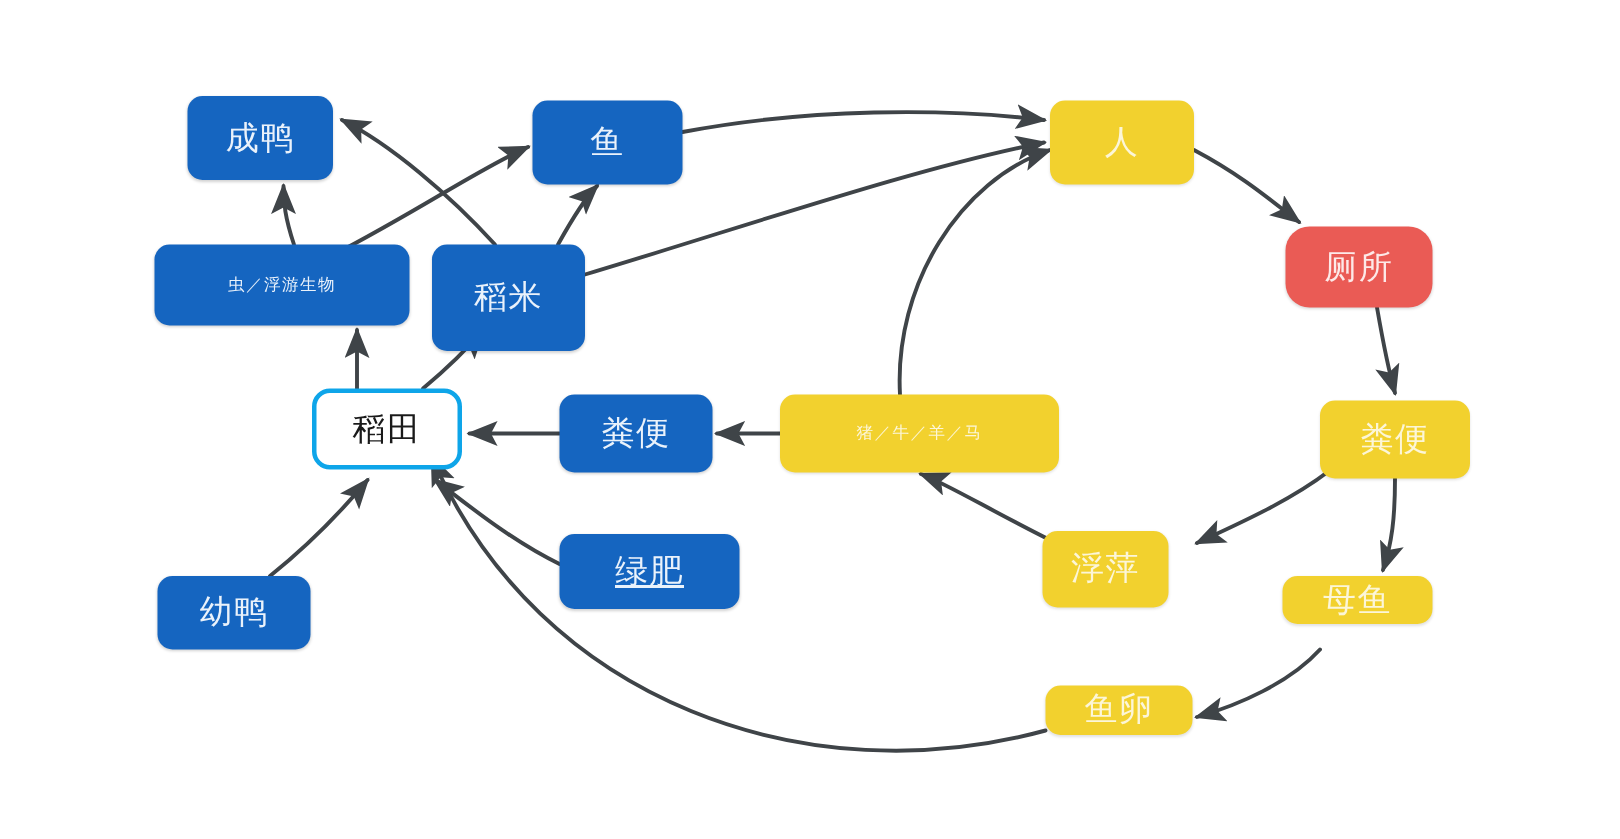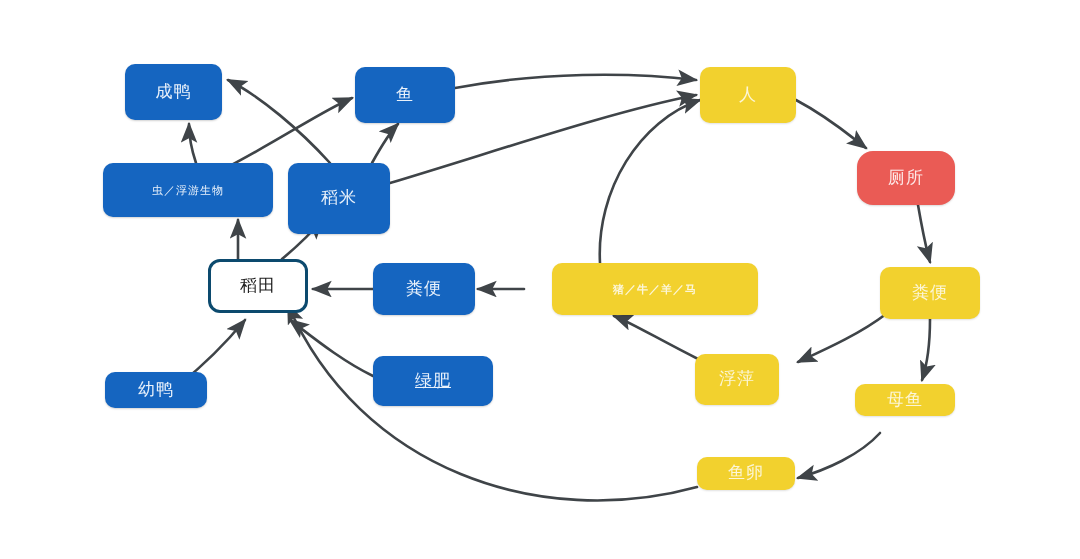--- a/index.html
+++ b/index.html
@@ -30,42 +30,42 @@
     position: absolute;
     display: flex;
     align-items: center;
     justify-content: center;
     border-radius: 10px;
     box-sizing: border-box;
     text-align: center;
     line-height: 1.1;
     white-space: nowrap;
     letter-spacing: 1px;
-    font-size: 17px;
+    font-size: 22px;
     z-index: 2;
   }
   .node.blue {
     background: #1565c0;
     color: #eaf2fb;
     box-shadow: 0 1px 2px rgba(0,0,0,0.18);
   }
   .node.yellow {
     background: #f2d12e;
     color: #fcf6d8;
     box-shadow: 0 1px 2px rgba(0,0,0,0.12);
   }
   .node.red {
     background: #ea5b55;
     color: #fde9e8;
     box-shadow: 0 1px 2px rgba(0,0,0,0.15);
   }
   .node.outline {
     background: #ffffff;
     color: #1a1a1a;
-    border: 3px solid #0c4a6e;
+    border: 3px solid #0ea5e9;
     border-radius: 12px;
   }
   .node.wide { font-size: 11px; }
 </style>
 </head>
 <body>
 
 <div id="diagram-root">
   <svg id="edge-layer" viewBox="0 0 1080 559" xmlns="http://www.w3.org/2000/svg">
     <defs>
@@ -117,32 +117,32 @@
       </div>
       <div class="node yellow" style="left: 880px; top: 267px; width: 100px; height: 52px;">
         <span>粪便</span>
       </div>
       <div class="node outline" style="left: 208px; top: 259px; width: 100px; height: 54px;">
         <span>稻田</span>
       </div>
       <div class="node blue" style="left: 373px; top: 263px; width: 102px; height: 52px;">
         <span>粪便</span>
       </div>
-      <div class="node yellow wide" style="left: 552px; top: 263px; width: 206px; height: 52px; font-weight: bold;">
+      <div class="node yellow wide" style="left: 520px; top: 263px; width: 186px; height: 52px;">
         <span>猪／牛／羊／马</span>
       </div>
       <div class="node yellow" style="left: 695px; top: 354px; width: 84px; height: 51px;">
         <span>浮萍</span>
       </div>
       <div class="node blue" style="left: 373px; top: 356px; width: 120px; height: 50px; text-decoration: underline;">
         <span>绿肥</span>
       </div>
       <div class="node yellow" style="left: 855px; top: 384px; width: 100px; height: 32px;">
         <span>母鱼</span>
       </div>
-      <div class="node blue" style="left: 105px; top: 372px; width: 102px; height: 36px; text-align: right;">
+      <div class="node blue" style="left: 105px; top: 384px; width: 102px; height: 49px; text-align: right;">
         <span>幼鸭</span>
       </div>
       <div class="node yellow" style="left: 697px; top: 457px; width: 98px; height: 33px;">
         <span>鱼卵</span>
       </div>
     </div>
 </div>
 
 </body></html>

